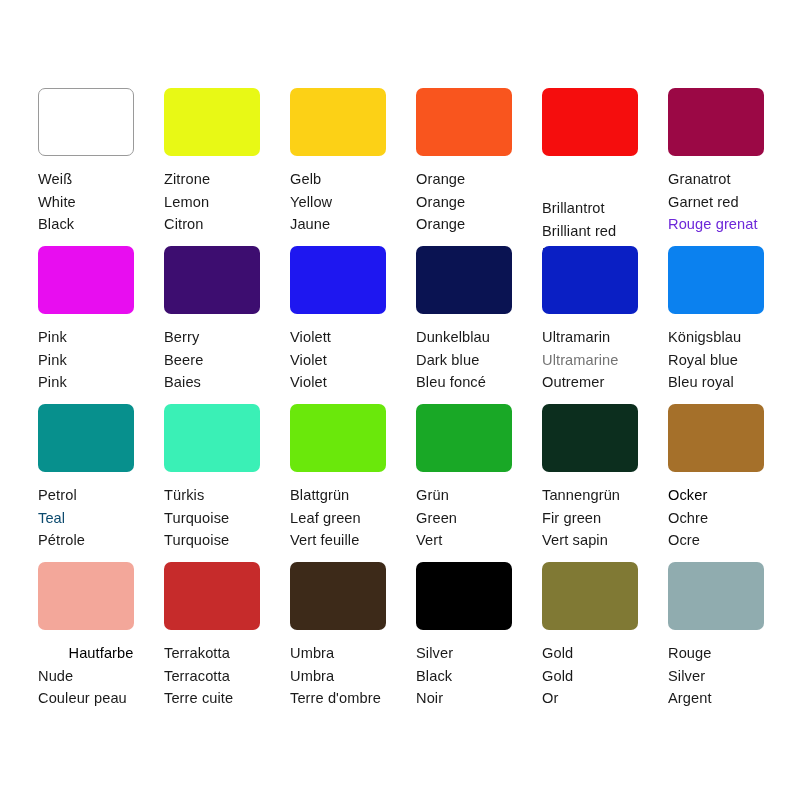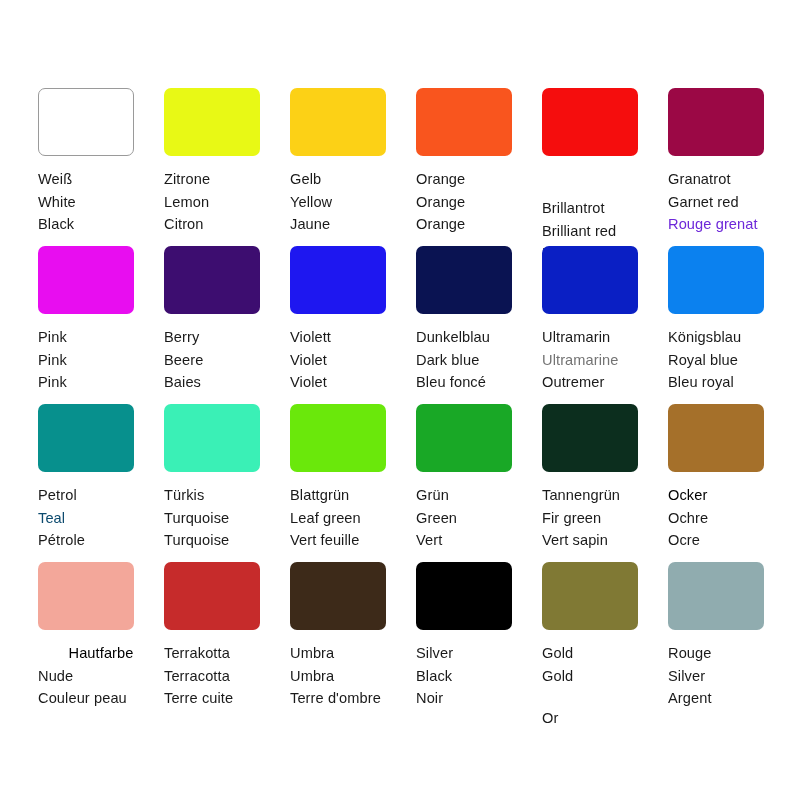--- a/index.html
+++ b/index.html
@@ -230,21 +230,21 @@
           <div class="swatch-name" style="color: rgb(26, 26, 26);">Silver</div>
           <div class="swatch-name" style="color: rgb(26, 26, 26);">Black</div>
           <div class="swatch-name" style="color: rgb(26, 26, 26);">Noir</div>
         </div>
       </div>
       <div class="swatch-cell">
         <div class="swatch-chip" style="background: rgb(128, 121, 52);"></div>
         <div class="swatch-names">
           <div class="swatch-name" style="color: rgb(26, 26, 26);">Gold</div>
           <div class="swatch-name" style="color: rgb(26, 26, 26);">Gold</div>
-          <div class="swatch-name" style="color: rgb(26, 26, 26); margin-top: 20px;">Or</div>
+          <div class="swatch-name" style="color: rgb(26, 26, 26);">Or</div>
         </div>
       </div>
       <div class="swatch-cell">
         <div class="swatch-chip" style="background: rgb(144, 172, 175);"></div>
         <div class="swatch-names">
           <div class="swatch-name" style="color: rgb(26, 26, 26);">Rouge</div>
           <div class="swatch-name" style="color: rgb(26, 26, 26);">Silver</div>
           <div class="swatch-name" style="color: rgb(26, 26, 26);">Argent</div>
         </div>
       </div>

